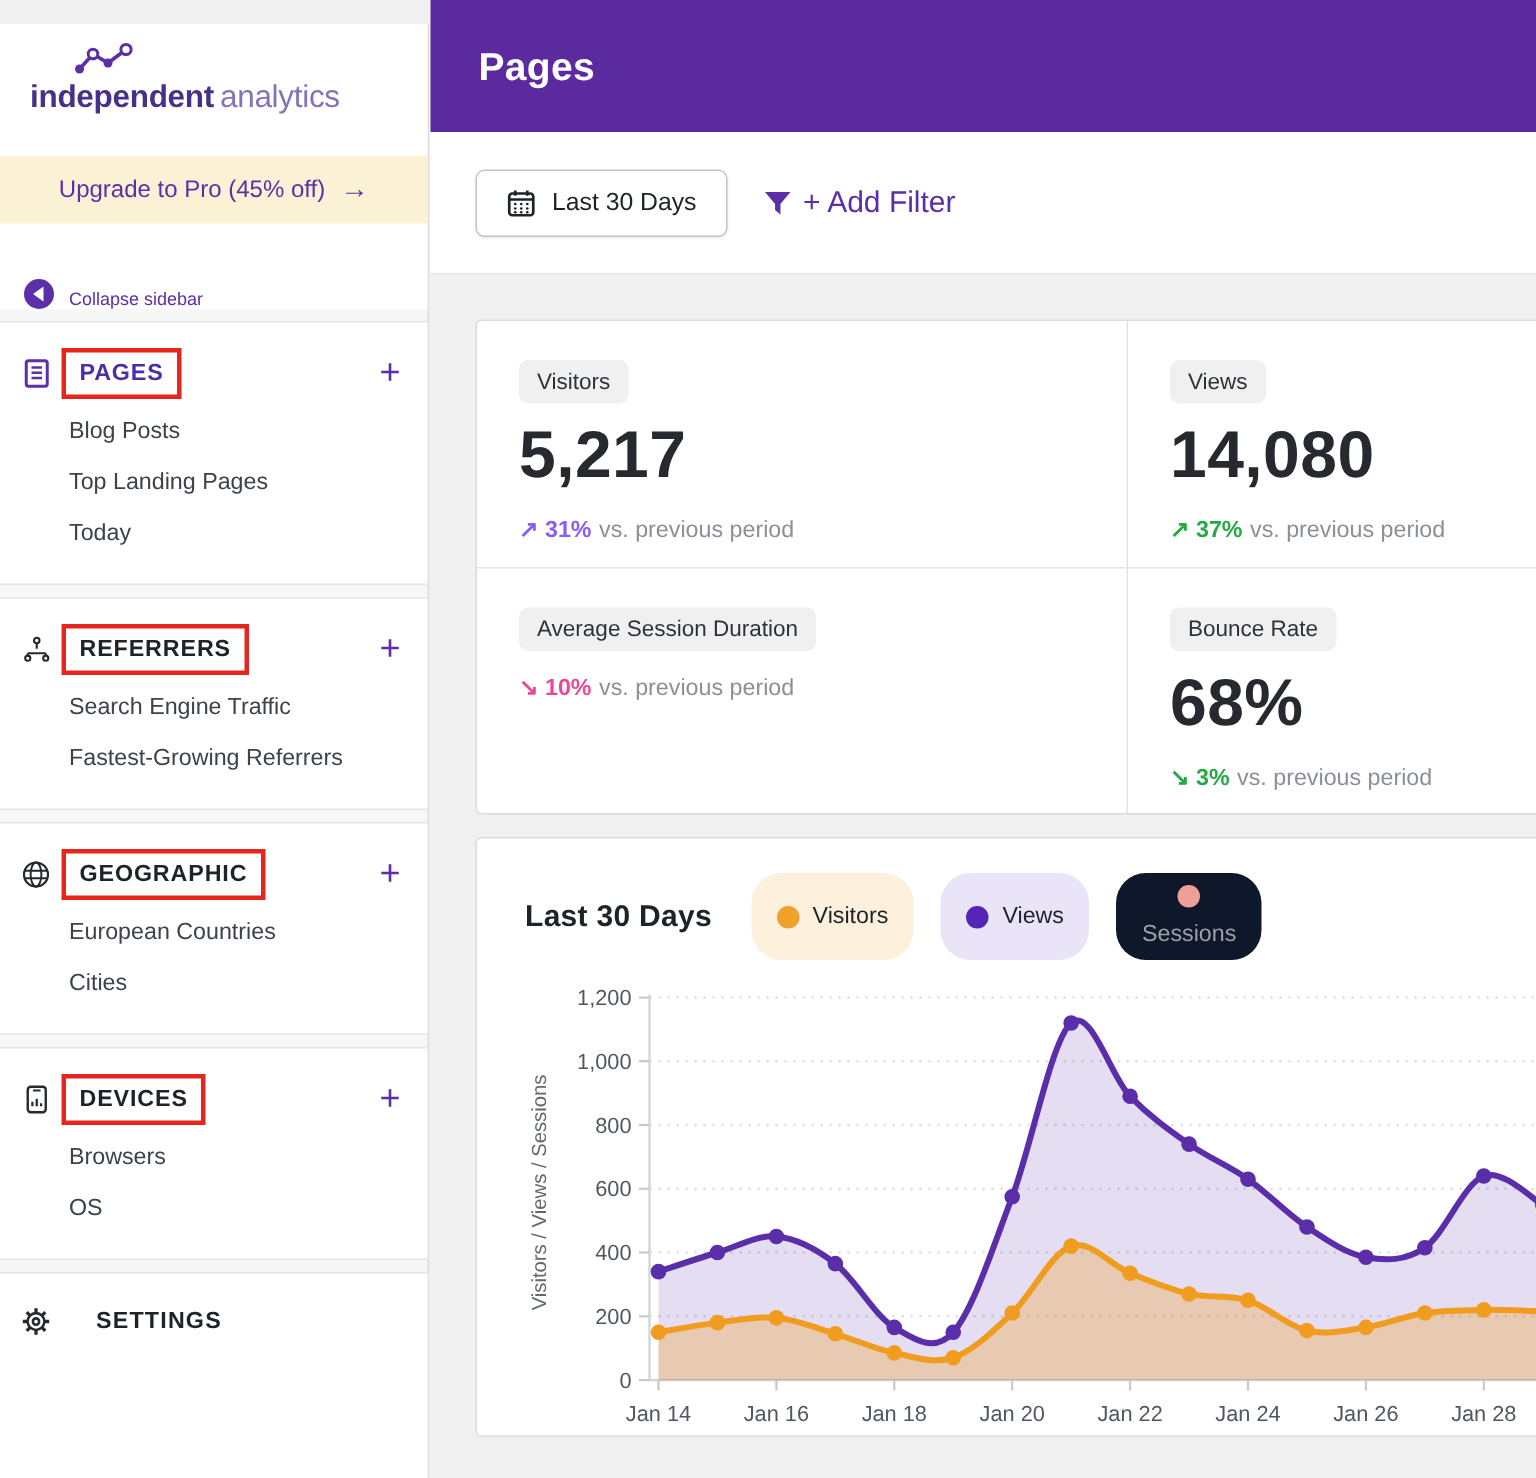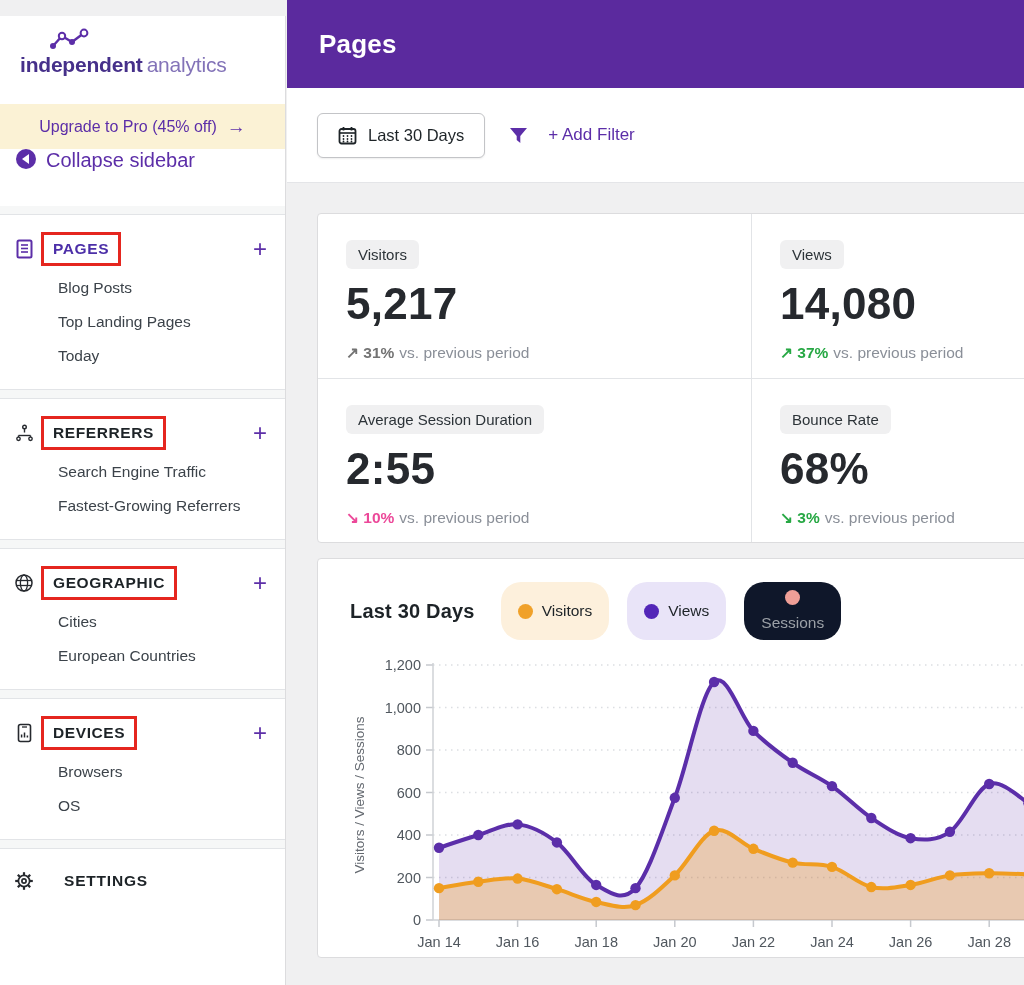--- a/index.html
+++ b/index.html
@@ -10,51 +10,51 @@
   .sidebar { position:absolute; left:0; top:16px; width:286px; height:985px;
     background:#f6f7f7; border-right:1px solid #dcdcde; display:flex; flex-direction:column; }
   .side-top { background:#fff; }
   .logo-row { height:88px; display:flex; align-items:center; padding-left:20px; position:relative; }
   .logo-squiggle { position:absolute; left:48px; top:12px; }
   .logo-text { font-size:21px; letter-spacing:-0.2px; margin-top:10px; }
   .logo-bold { font-weight:bold; color:#46308a; }
   .logo-light { color:#8373b8; margin-left:4px; }
   .upgrade-banner { height:45px; background:#fbf2d5; display:flex; align-items:center; justify-content:center;
     gap:10px; color:#5c2ea8; font-size:16px; cursor:pointer; }
-  .collapse-row { height:57px; display:flex; align-items:flex-start; gap:10px; padding-left:16px;
-    color:#5c2ea8; font-size:20px; cursor:pointer; }
+  .collapse-row { height:57px; display:flex; align-items:flex-end; gap:10px; padding-left:16px;
+    color:#5c2ea8; font-size:12px; cursor:pointer; }
   .collapse-circle { width:20px; height:20px; border-radius:50%; background:#5c2ea8;
     display:flex; align-items:center; justify-content:center; }
   .collapse-circle span { width:0; height:0; border-top:5px solid transparent; border-bottom:5px solid transparent;
     border-right:7px solid #fff; margin-right:2px; }
 
   .nav-group { background:#fff; border-top:1px solid #e2e4e7; border-bottom:1px solid #e2e4e7;
     margin-top:8px; padding:12px 0 16px 0; }
   .nav-head { display:flex; align-items:center; height:44px; padding:0 18px 0 14px; cursor:pointer; }
   .nicon { width:20px; display:flex; justify-content:center; }
   .nav-label { font-size:15.5px; font-weight:bold; letter-spacing:0.6px; color:#1d2327;
     border:3px solid #e5261f; padding:5px 9px; margin-left:7px; }
   .nav-label.active { color:#4c2fa8; }
   .plus { margin-left:auto; color:#5c2ea8; font-size:24px; font-weight:400; line-height:20px; cursor:pointer; }
-  .nav-item { height:34px; display:flex; align-items:center; padding-left:58px;
+  .nav-item { height:34px; display:flex; align-items:center; padding-left:46px;
     font-size:15.5px; color:#3c434a; cursor:pointer; }
   .settings-row { background:#fff; border-top:1px solid #e2e4e7; margin-top:8px; flex:1;
     display:flex; align-items:flex-start; gap:30px; padding:22px 0 0 14px; cursor:pointer; }
   .settings-label { font-size:15.5px; font-weight:bold; letter-spacing:0.8px; color:#1d2327; margin-top:1px; }
 
   
   .main { position:absolute; left:287px; top:0; width:737px; height:985px; }
   .page-header { height:88px; background:#5b2a9e; display:flex; align-items:center; padding-left:32px; }
   .page-title { color:#fff; font-size:26px; font-weight:bold; letter-spacing:0.2px; }
   .toolbar { height:95px; background:#fff; display:flex; align-items:center; padding-left:30px; gap:24px;
     border-bottom:1px solid #e4e5e8; }
   .date-btn { display:flex; align-items:center; gap:11px; background:#fff; border:1px solid #c3c4c7;
     border-radius:6px; padding:12px 20px; font-size:16.5px; color:#1d2327;
     box-shadow:0 1px 2px rgba(0,0,0,0.07); cursor:pointer; font-family:inherit; }
-  .add-filter { display:flex; align-items:center; gap:20px; color:#5c2ea8; font-size:17px; cursor:pointer; }
+  .add-filter { display:flex; align-items:center; gap:7px; color:#5c2ea8; font-size:20px; cursor:pointer; }
 
   .content { padding:30px 0 0 30px; }
   .stats-card { width:868px; background:#fff; border:1px solid #dcdcde; border-radius:4px;
     display:grid; grid-template-columns:433px 433px; }
   .stat-cell { height:164px; padding:26px 28px; }
   .stat-cell.bl { border-left:1px solid #e2e4e7; }
   .stat-cell.bt { border-top:1px solid #e2e4e7; }
   .stat-pill { display:inline-block; background:#f0f0f1; border-radius:6px; padding:6px 12px;
     font-size:15px; color:#2c3338; }
   .stat-value { font-size:44px; font-weight:600; color:#26292e; margin-top:10px; letter-spacing:0.3px; }
@@ -146,22 +146,22 @@
         <svg width="20" height="20" viewBox="0 0 20 20">
             <circle cx="10" cy="10" r="8" fill="none" stroke="#26292e" stroke-width="1.5"></circle>
             <ellipse cx="10" cy="10" rx="3.6" ry="8" fill="none" stroke="#26292e" stroke-width="1.3"></ellipse>
             <line x1="2.5" y1="7.5" x2="17.5" y2="7.5" stroke="#26292e" stroke-width="1.3"></line>
             <line x1="2.5" y1="12.5" x2="17.5" y2="12.5" stroke="#26292e" stroke-width="1.3"></line>
           </svg>
       </span>
       <span class="nav-label">GEOGRAPHIC</span>
       <span class="plus">+</span>
     </div>
+    <div class="nav-item">European Countries</div>
     <div class="nav-item">Cities</div>
-    <div class="nav-item">European Countries</div>
   </div>
 
   <div class="nav-group">
     <div class="nav-head">
       <span class="nicon">
         <svg width="15" height="20" viewBox="0 0 15 20">
             <rect x="1.5" y="1.5" width="12" height="17" rx="2" fill="none" stroke="#26292e" stroke-width="1.6"></rect>
             <line x1="5" y1="4" x2="10" y2="4" stroke="#26292e" stroke-width="1.3"></line>
             <line x1="4.6" y1="14.5" x2="4.6" y2="11.5" stroke="#26292e" stroke-width="1.5"></line>
             <line x1="7.5" y1="14.5" x2="7.5" y2="9.5" stroke="#26292e" stroke-width="1.5"></line>
@@ -234,33 +234,32 @@
     </div>
   </div>
 
   <div class="content">
 
     <div class="stats-card">
       <div class="stat-cell">
         <span class="stat-pill">Visitors</span>
         <div class="stat-value">5,217</div>
         <div class="stat-change">
-          <span class="stat-delta" style="color: #737373;"><span>↗</span> <span>31%</span></span><span class="stat-suffix">vs. previous period</span>
+          <span class="stat-delta" style="color: #8b5cf6;"><span>↗</span> <span>31%</span></span><span class="stat-suffix">vs. previous period</span>
         </div>
       </div>
       <div class="stat-cell bl">
         <span class="stat-pill">Views</span>
         <div class="stat-value">14,080</div>
         <div class="stat-change">
           <span class="stat-delta" style="color: rgb(39, 168, 68);"><span>↗</span> <span>37%</span></span><span class="stat-suffix">vs. previous period</span>
         </div>
       </div>
       <div class="stat-cell bt">
         <span class="stat-pill">Average Session Duration</span>
-        <div class="stat-value">2:55</div>
         <div class="stat-change">
           <span class="stat-delta" style="color: #ec4899;"><span>↘</span> <span>10%</span></span><span class="stat-suffix">vs. previous period</span>
         </div>
       </div>
       <div class="stat-cell bt bl">
         <span class="stat-pill">Bounce Rate</span>
         <div class="stat-value">68%</div>
         <div class="stat-change">
           <span class="stat-delta" style="color: rgb(39, 168, 68);"><span>↘</span> <span>3%</span></span><span class="stat-suffix">vs. previous period</span>
         </div>

